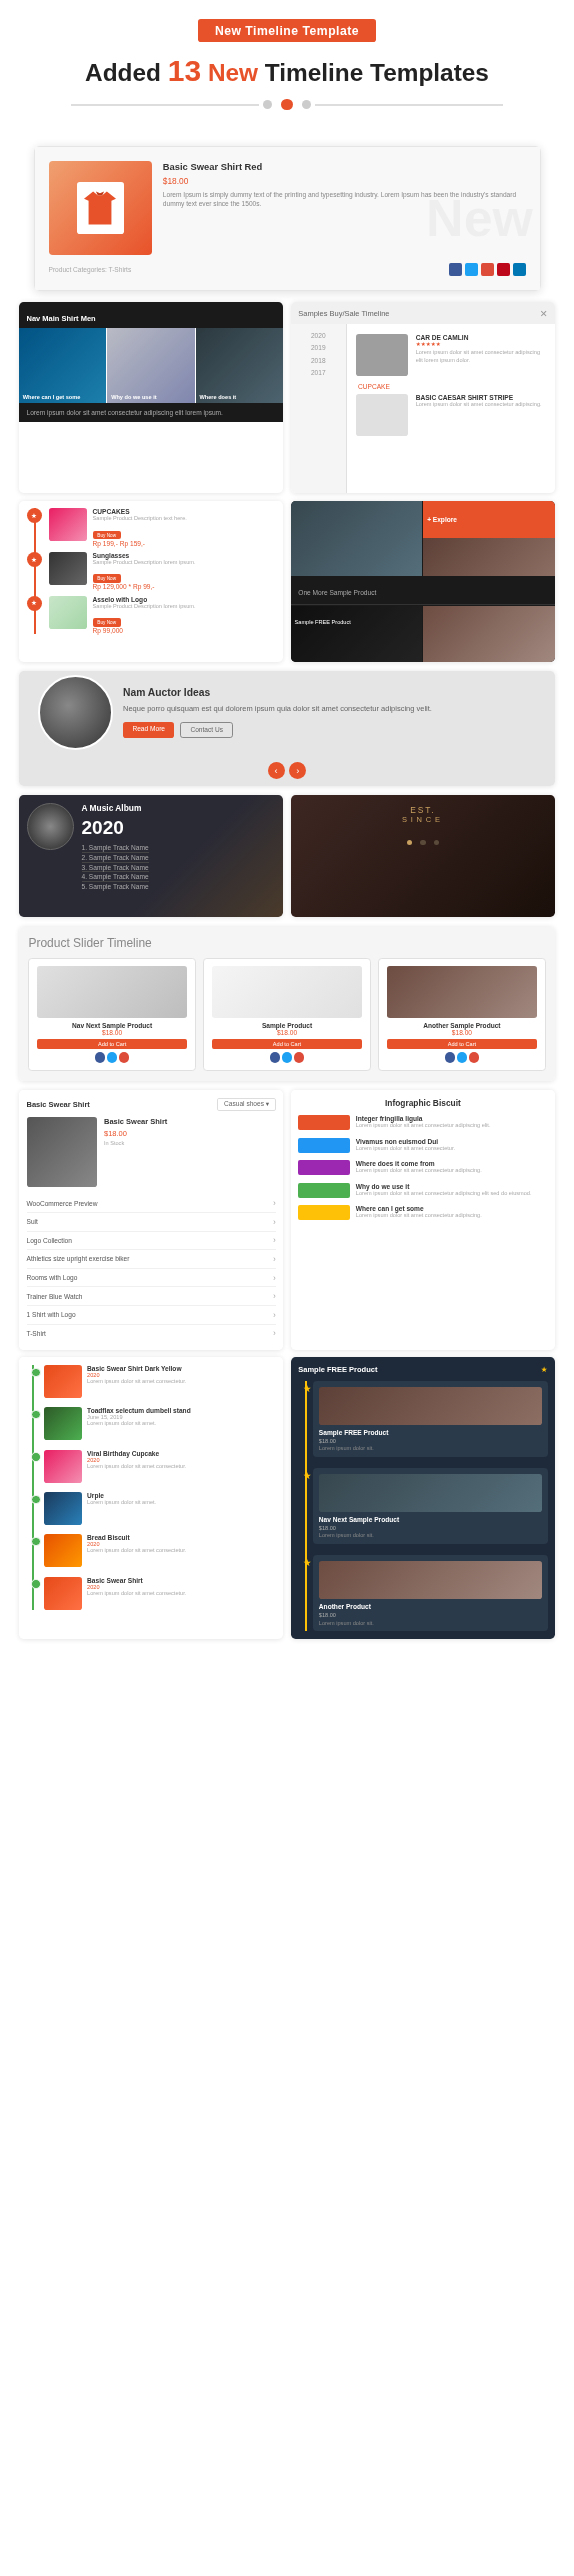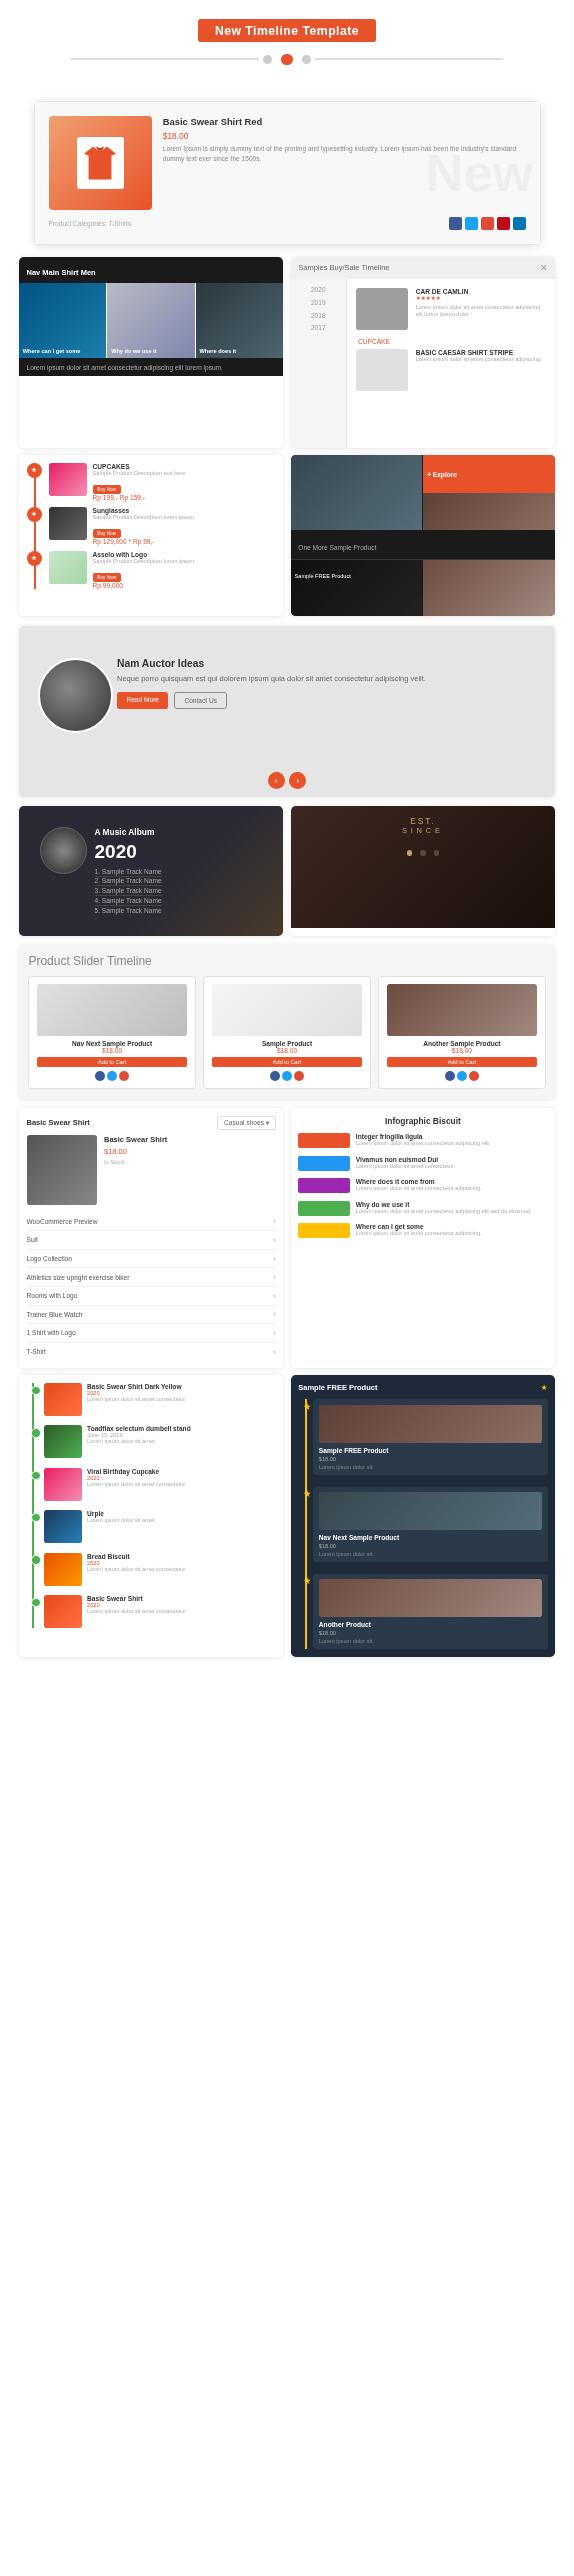--- a/index.html
+++ b/index.html
@@ -229,23 +229,24 @@
       font-size: 4.7px;
       padding: 1.9px 4.7px;
       border-radius: 1.9px;
       margin-top: 1.9px;
     }
     .tpl3-price { font-size: 6.6px; color: #e8522a; }
 
     
     .tpl5 {
       background: #e8e8e8;
-      padding: 32px 19px;
-      display: flex;
-      gap: 4px;
+      padding: 4px 19px;
+      display: flex;
+      gap: 10px;
+      align-items: center;
     }
     .tpl5-circle {
       width: 66px;
       height: 66px;
       border-radius: 50%;
       background: radial-gradient(circle, #888, #333);
       flex-shrink: 0;
       border: 2.8px solid #fff;
     }
     .tpl5-text {
@@ -305,20 +306,26 @@
       border-radius: 4.7px;
       overflow: hidden;
       box-shadow: 0 0.9px 5.6px rgba(0,0,0,0.1);
     }
   </style>
 </head>
 <body>
 
 <div class="header-section">
   <div class="badge-label">New Timeline Template</div>
+  <div class="main-title">
+    <span>Added</span>
+    <span class="count">13</span>
+    <span class="new-word">New</span>
+    <span>Timeline Templates</span>
+  </div>
   <div class="timeline-divider">
     <div class="line"></div>
     <div class="dot-gray"></div>
     <div class="dot-orange"></div>
     <div class="dot-gray"></div>
     <div class="line"></div>
   </div>
 </div>
 
 <div class="card-full template-card" style="position:relative;">
@@ -506,21 +513,21 @@
     <div style="background:#e5e5e5; display:flex; justify-content:center; gap:4.7px; padding:7.5px 0;">
       <span style="width:17px;height:17px;border-radius:50%;background:#e8522a;display:inline-flex;align-items:center;justify-content:center;font-size:9.4px;color:#fff;">‹</span>
       <span style="width:17px;height:17px;border-radius:50%;background:#e8522a;display:inline-flex;align-items:center;justify-content:center;font-size:9.4px;color:#fff;">›</span>
     </div>
   </div>
 </div>
 
 <div class="row-wrapper">
 
   <div class="half-card">
-    <div class="tpl6-bg" style="padding:21px; min-height:122px;">
+    <div class="tpl6-bg" style="padding:8px; min-height:122px;">
       <div style="display:flex; gap:7.5px;">
         <div style="width:47px;height:47px;border-radius:50%;background:radial-gradient(circle,#888,#222);flex-shrink:0;border:1.9px solid #666;"></div>
         <div>
           <div style="font-size:8.4px;color:#fff;font-weight:bold;margin-bottom:3.8px;">A Music Album</div>
           <div style="font-size:19px;color:#fff;font-weight:900;margin-bottom:3.8px;">2020</div>
           <ul style="list-style:none;">
             <li style="font-size:6.6px;color:#aaa;padding:0.9px 0;border-bottom:0.9px solid #444;">1. Sample Track Name</li>
             <li style="font-size:6.6px;color:#aaa;padding:0.9px 0;border-bottom:0.9px solid #444;">2. Sample Track Name</li>
             <li style="font-size:6.6px;color:#aaa;padding:0.9px 0;border-bottom:0.9px solid #444;">3. Sample Track Name</li>
             <li style="font-size:6.6px;color:#aaa;padding:0.9px 0;border-bottom:0.9px solid #444;">4. Sample Track Name</li>

